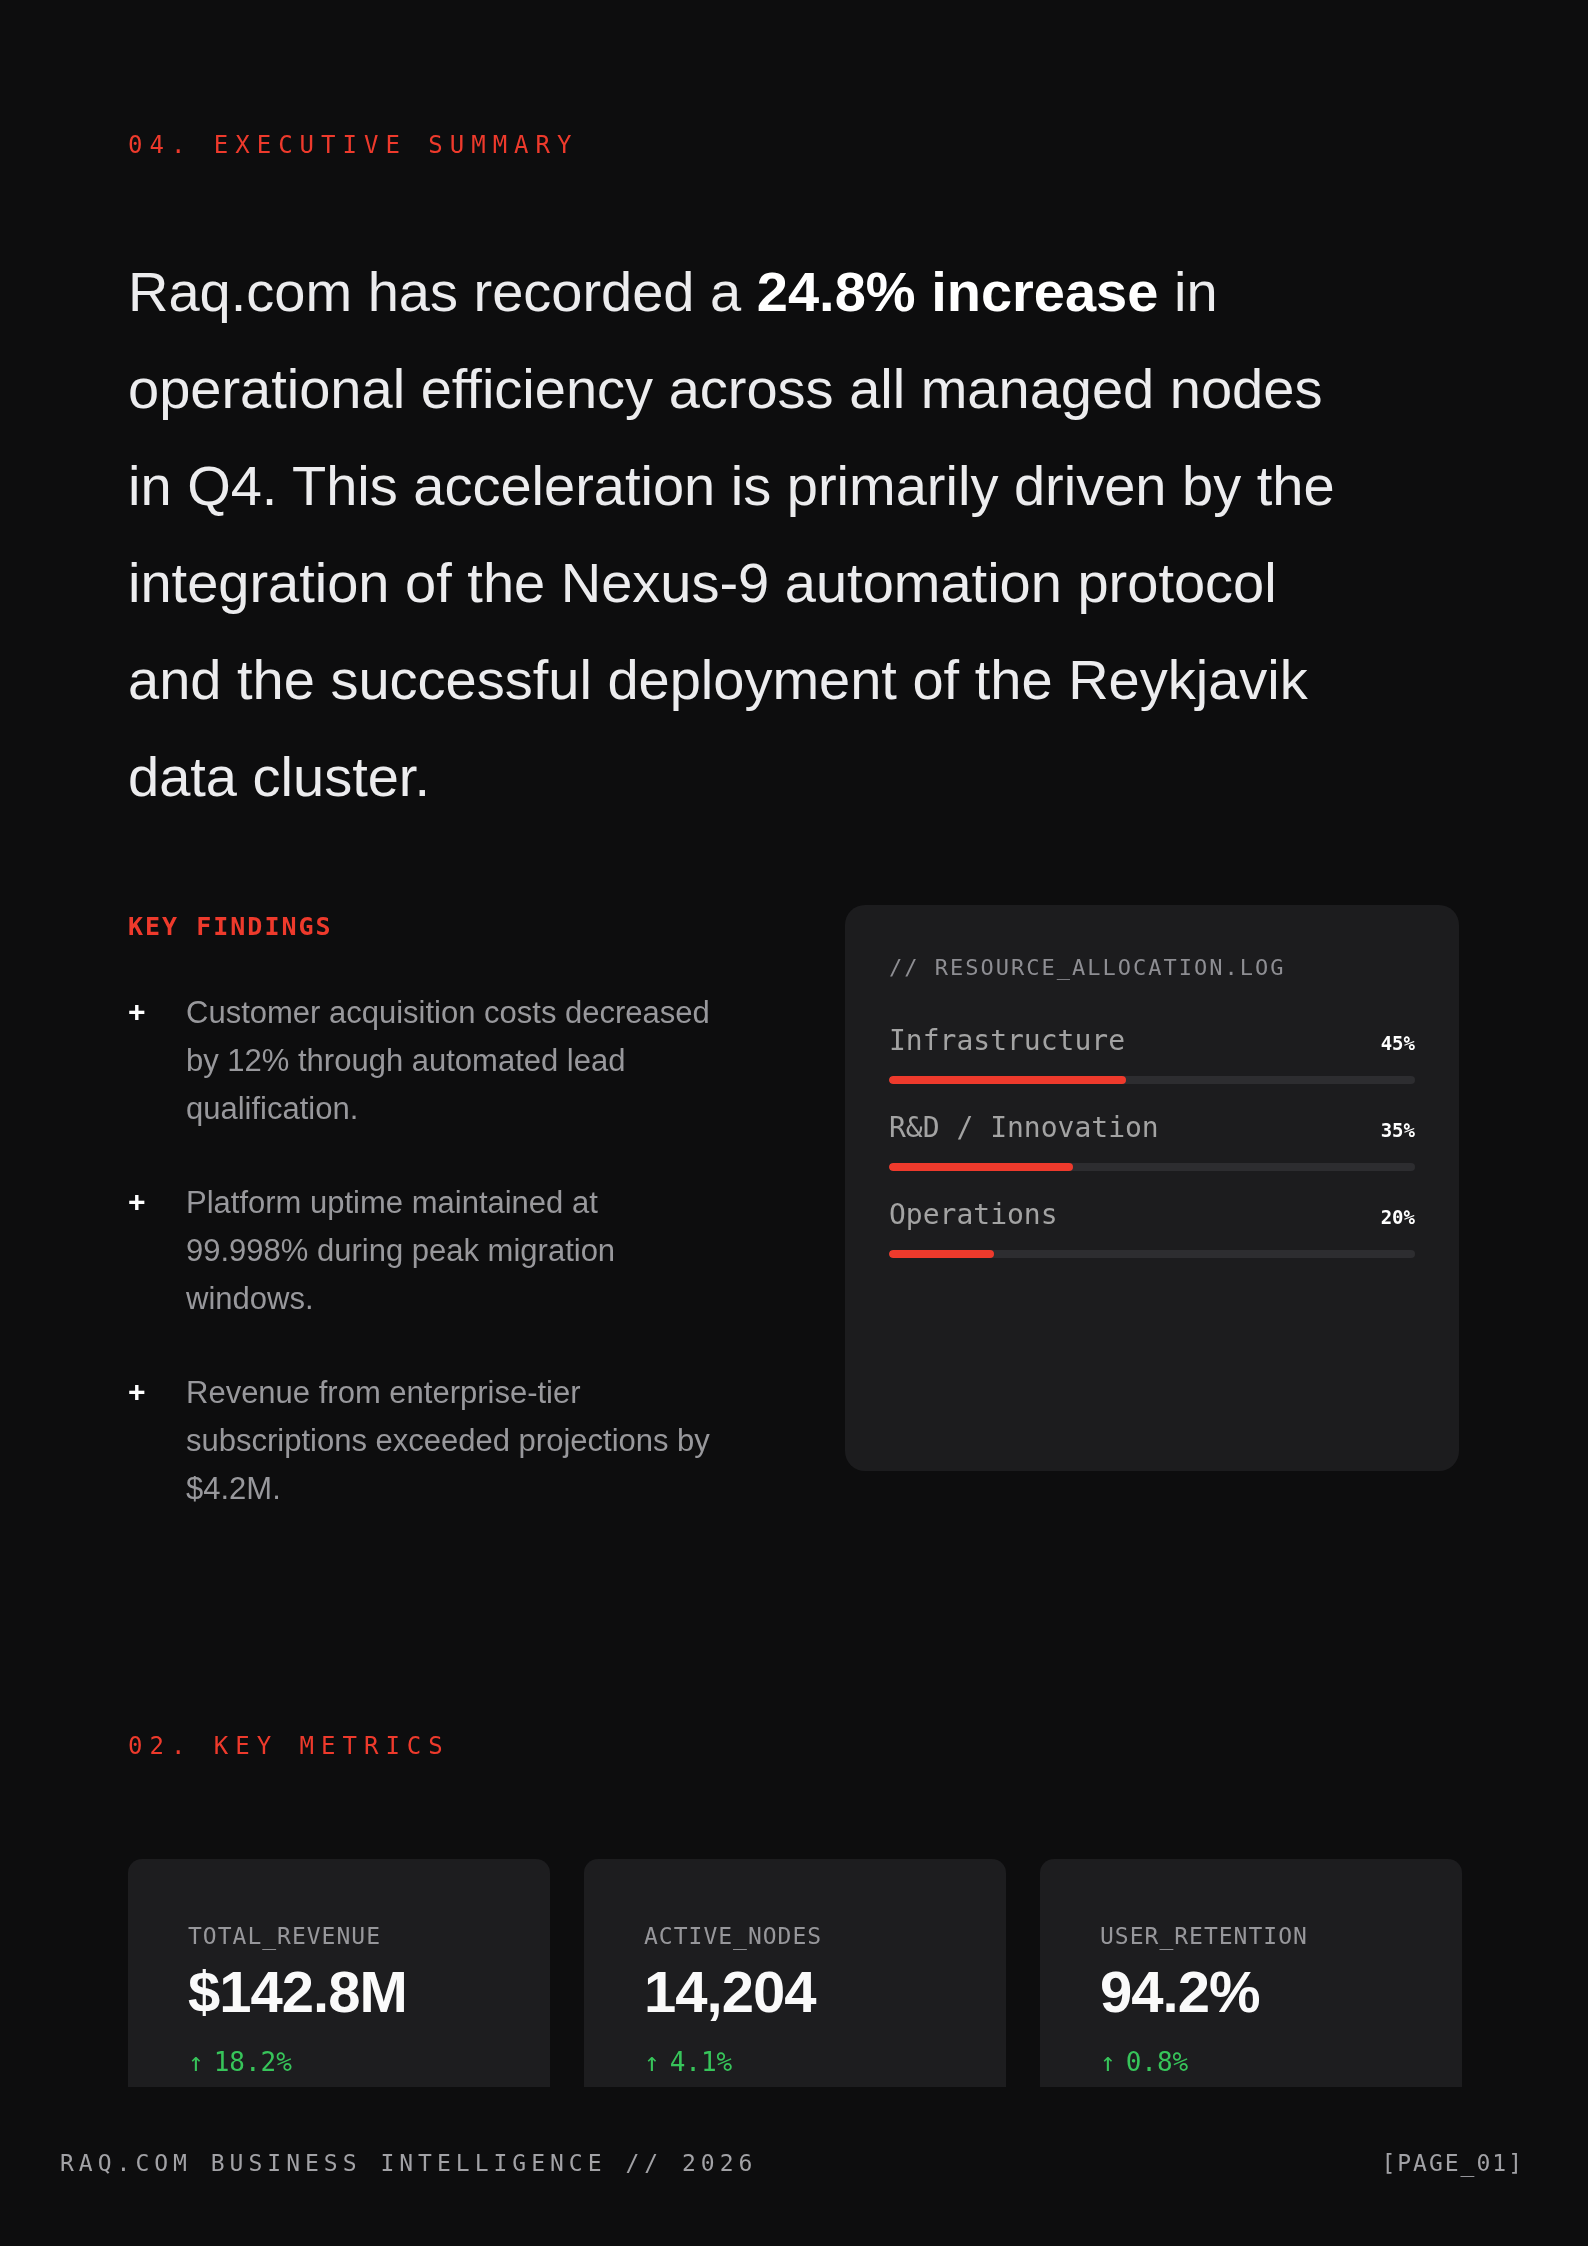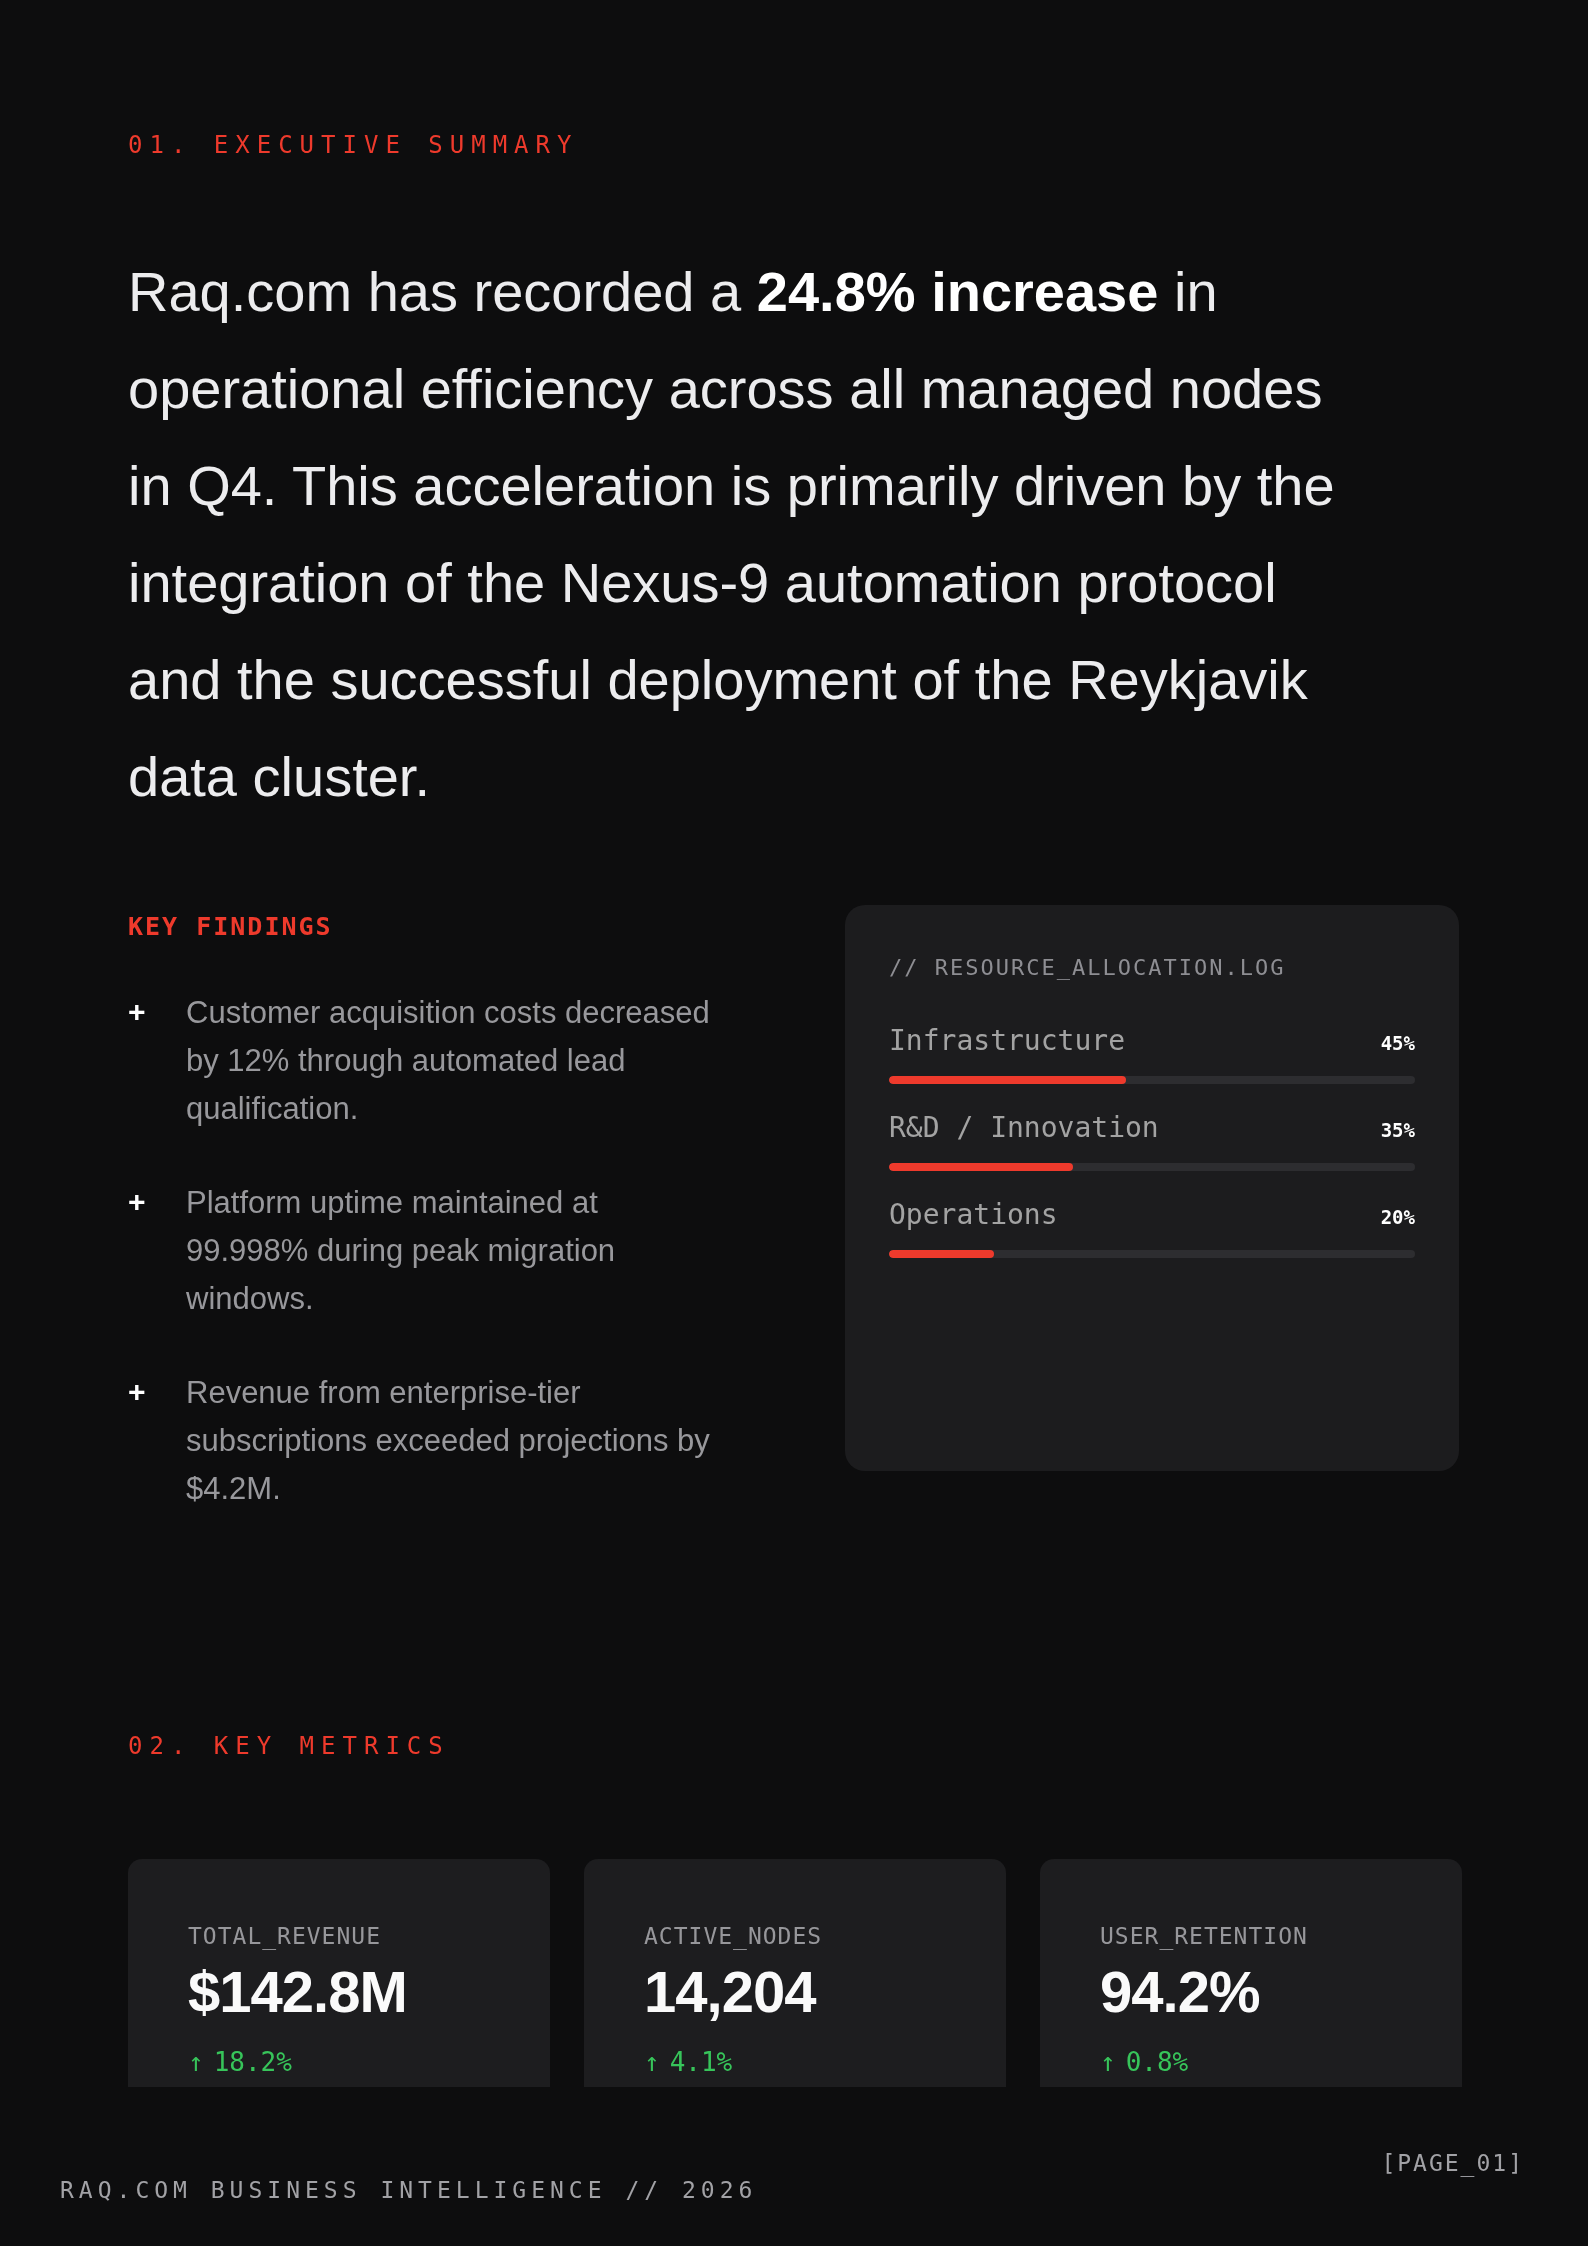--- a/index.html
+++ b/index.html
@@ -164,27 +164,27 @@
 
   
   .footer-left, .footer-right {
     position: absolute;
     top: 2150px;
     font-family: "DejaVu Sans Mono", "Liberation Mono", monospace;
     font-size: 23px;
     letter-spacing: 5px;
     color: #a2a2a6;
   }
-  .footer-left { left: 60px; margin-top: 27px; }
+  .footer-left { left: 60px; }
   .footer-right { right: 64px; letter-spacing: 2px; }
 </style>
 </head>
 <body>
 
-<div class="section-label" id="section01-label">01. EXECUTIVE SUMMARY</div>
+<div class="section-label" id="section01-label">04. EXECUTIVE SUMMARY</div>
 
 <p class="lede"><span>Raq.com has recorded a </span><b>24.8% increase</b><span> in operational efficiency across all managed nodes in Q4. This acceleration is primarily driven by the integration of the Nexus-9 automation protocol and the successful deployment of the Reykjavik data cluster.</span></p>
 
 <div class="findings">
   <div class="findings-heading">KEY FINDINGS</div>
   <ul class="findings-list">
     <li class="finding-item">
       <span class="finding-marker">+</span>
       <span class="finding-text">Customer acquisition costs decreased by 12% through automated lead qualification.</span>
     </li>

